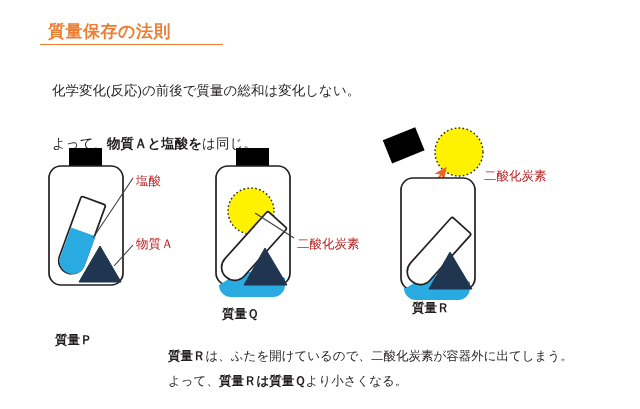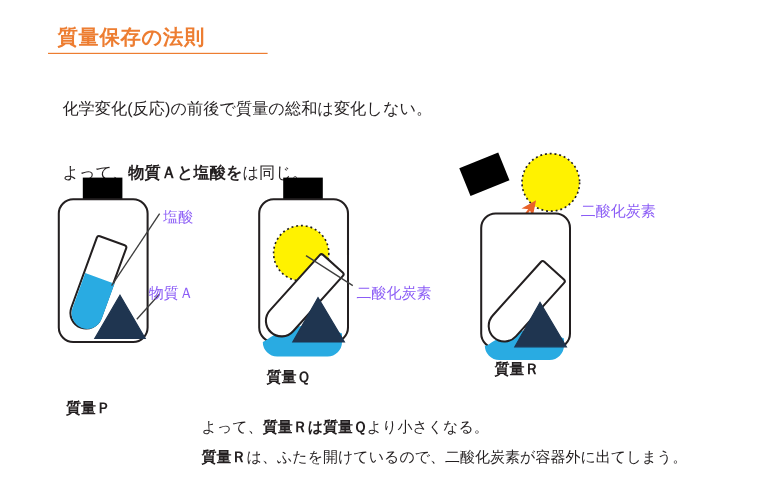--- a/index.html
+++ b/index.html
@@ -79,26 +79,26 @@
     color: #231f20;
     white-space: nowrap;
   }
   #mass-p { left: 55px;  top: 300px; margin-top: 32px; }
   #mass-q { left: 222px; top: 306px; text-align: right; }
   #mass-r { left: 412px; top: 300px; }
 
   
   .ann {
     font-size: 12.5px;
-    color: #8b5cf6;
+    color: #b91c1c;
     white-space: nowrap;
     line-height: 21px;
   }
   #lbl-hcl        { left: 136px; top: 171px; }
-  #lbl-substance  { left: 124px; top: 234px; }
+  #lbl-substance  { left: 136px; top: 234px; }
   #lbl-react      { left: 272px; top: 122px; color:#4a4a4a; }
   #lbl-co2-mid    { left: 297px; top: 234px; }
   #lbl-co2-right  { left: 484px; top: 166px; }
   #lbl-openlid    { left: 492px; top: 257px; color:#4a4a4a; }
   .ann .ln { display: block; }
 </style>
 </head>
 <body>
 
 <div id="slide">
@@ -191,17 +191,17 @@
   <div class="abs ann" id="lbl-co2-mid">二酸化炭素</div>
 
   <div class="abs ann" id="lbl-co2-right">二酸化炭素</div>
 
 
   <div class="abs mass-caption" id="mass-p">質量Ｐ</div>
   <div class="abs mass-caption" id="mass-q">質量Ｑ</div>
   <div class="abs mass-caption" id="mass-r">質量Ｒ</div>
 
   <div class="abs" id="conclusion">
+    <span class="ln"><span class="strong">質量Ｒ</span><span>は、ふたを開けているので、二酸化炭素が容器外に出てしまう。</span></span>
     <span class="ln"><span>よって、</span><span class="strong">質量Ｒは質量Ｑ</span><span>より小さくなる。</span></span>
-    <span class="ln"><span class="strong">質量Ｒ</span><span>は、ふたを開けているので、二酸化炭素が容器外に出てしまう。</span></span>
   </div>
 
 </div>
 
 </body></html>

